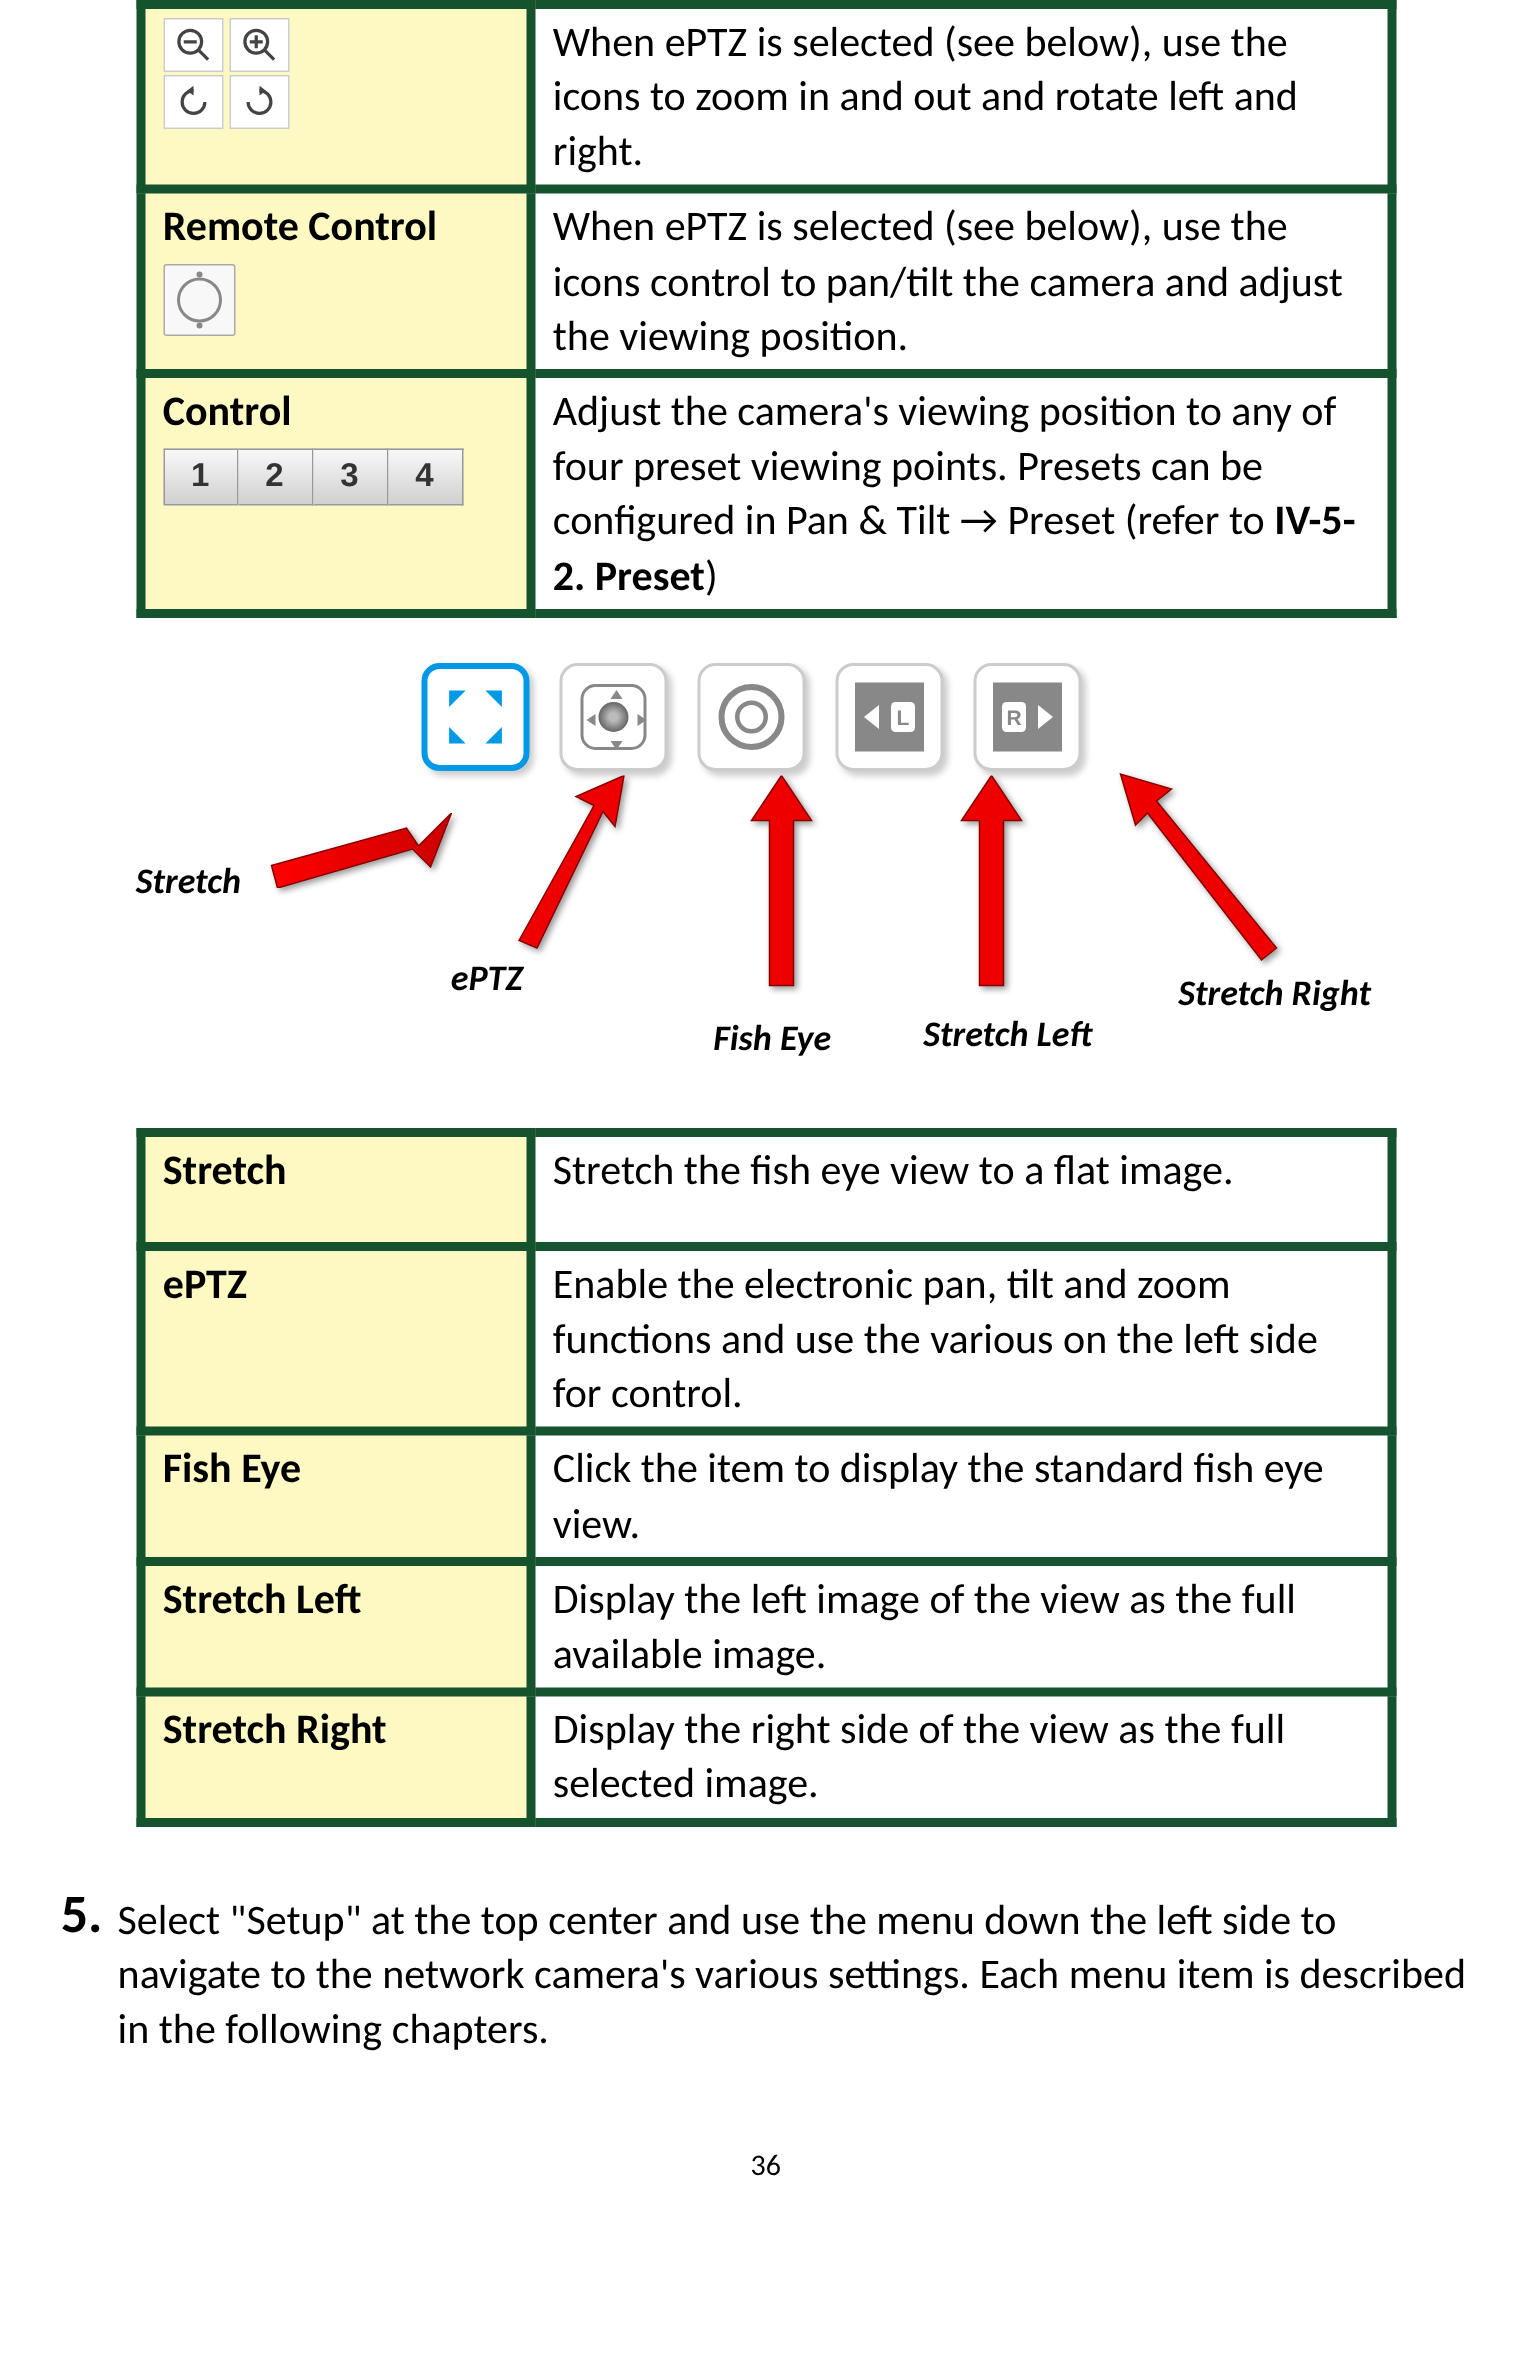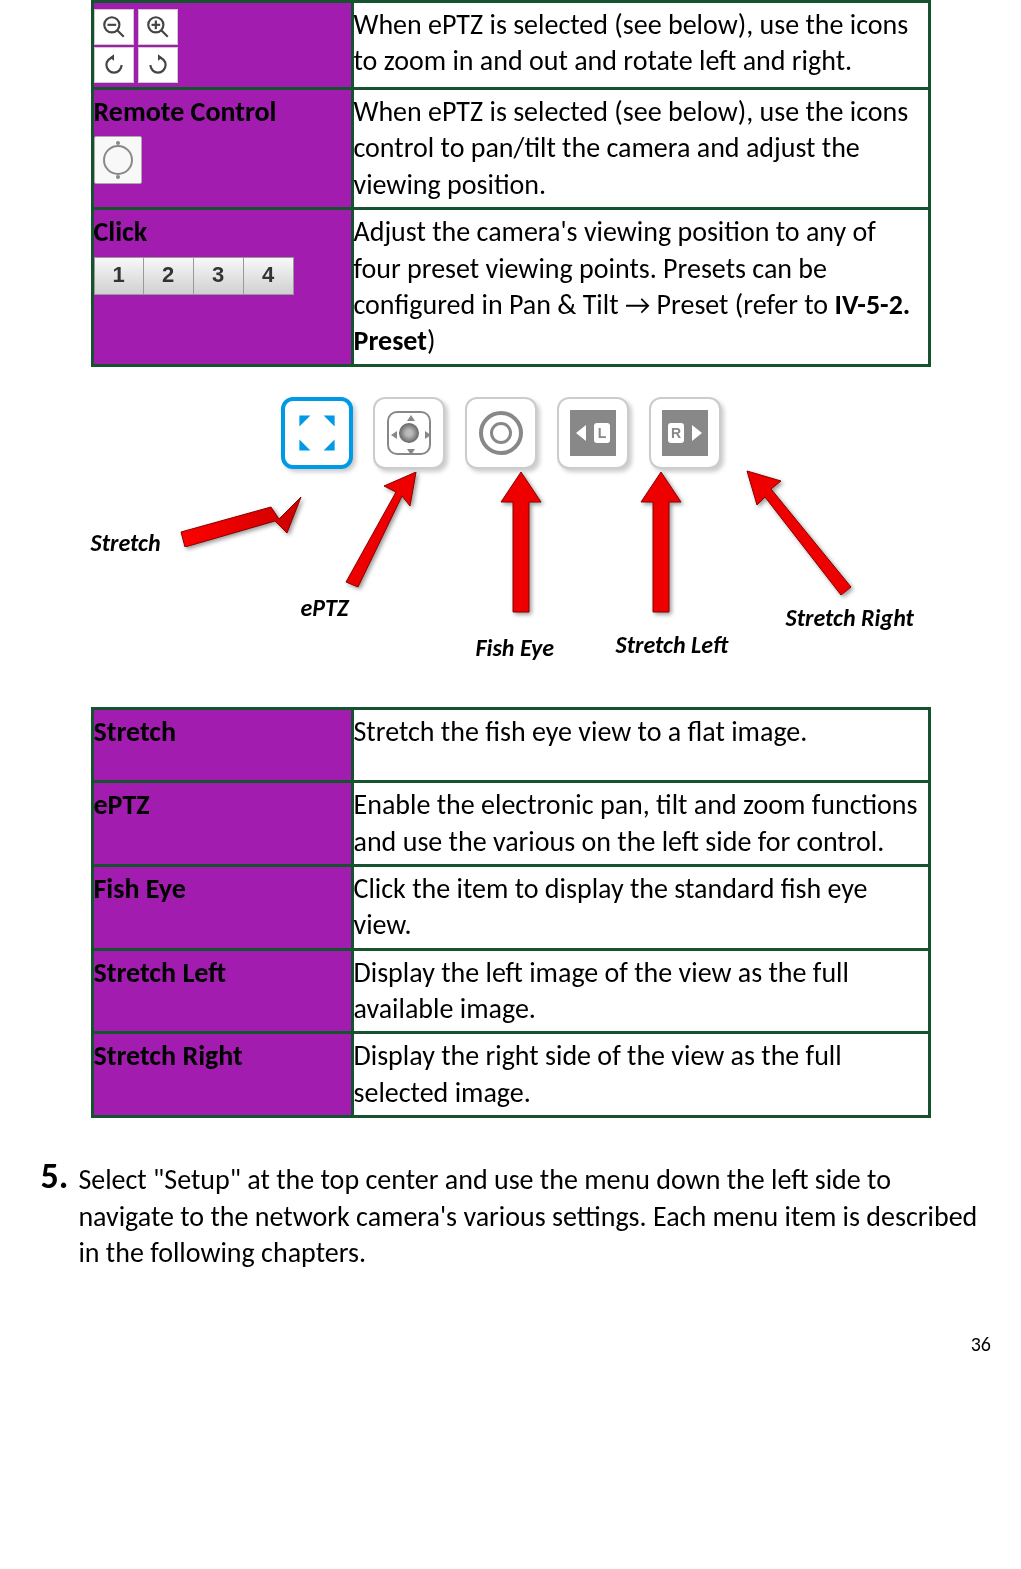--- a/index.html
+++ b/index.html
@@ -12,26 +12,26 @@
       padding: 0;
       line-height: 1.3;
     }
     .page { padding: 0 30px 40px 30px; }
     table.doc-table {
       width: 840px;
       border-collapse: collapse;
       margin: 0 auto;
     }
     table.doc-table td {
-      border: 3px solid #14532d;
-      padding: 4px 0;
+      border: 6px solid #14532d;
+      padding: 4px 12px;
       vertical-align: top;
     }
     table.doc-table td.left-col {
-      background: #a21caf;
+      background: #fef9c3;
       width: 260px;
     }
     .bold { font-weight: bold; }
     .icon-group {
       display: flex;
       flex-direction: column;
       gap: 2px;
       margin-top: 2px;
     }
     .icon-row { display: flex; gap: 4px; }
@@ -136,21 +136,21 @@
     .step-num {
       font-weight: bold;
       font-size: 36px;
       line-height: 1;
     }
     .step-text {
       font-size: 28px;
       padding-top: 4px;
     }
     .page-num {
-      text-align: right;
+      text-align: center;
       font-size: 20px;
       margin-top: 60px;
     }
     
     .lr-icon {
       width: 46px;
       height: 46px;
       background: #888;
       display: flex;
       align-items: center;
@@ -242,21 +242,21 @@
       <td class="left-col">
         <span class="bold">Remote Control</span>
         <div class="remote-icon">
           <div class="remote-inner"></div>
         </div>
       </td>
       <td>When ePTZ is selected (see below), use the icons control to pan/tilt the camera and adjust the viewing position.</td>
     </tr>
     <tr>
       <td class="left-col">
-        <span class="bold">Click</span>
+        <span class="bold">Control</span>
         <div class="preset-btns">
           <div class="preset-btn">1</div>
           <div class="preset-btn">2</div>
           <div class="preset-btn">3</div>
           <div class="preset-btn">4</div>
         </div>
       </td>
       <td>
         <span>Adjust the camera's viewing position to any of four preset viewing points. Presets can be configured in Pan &amp; Tilt → Preset (refer to </span><span class="bold">IV-5-2. Preset</span><span>)</span>
       </td>

